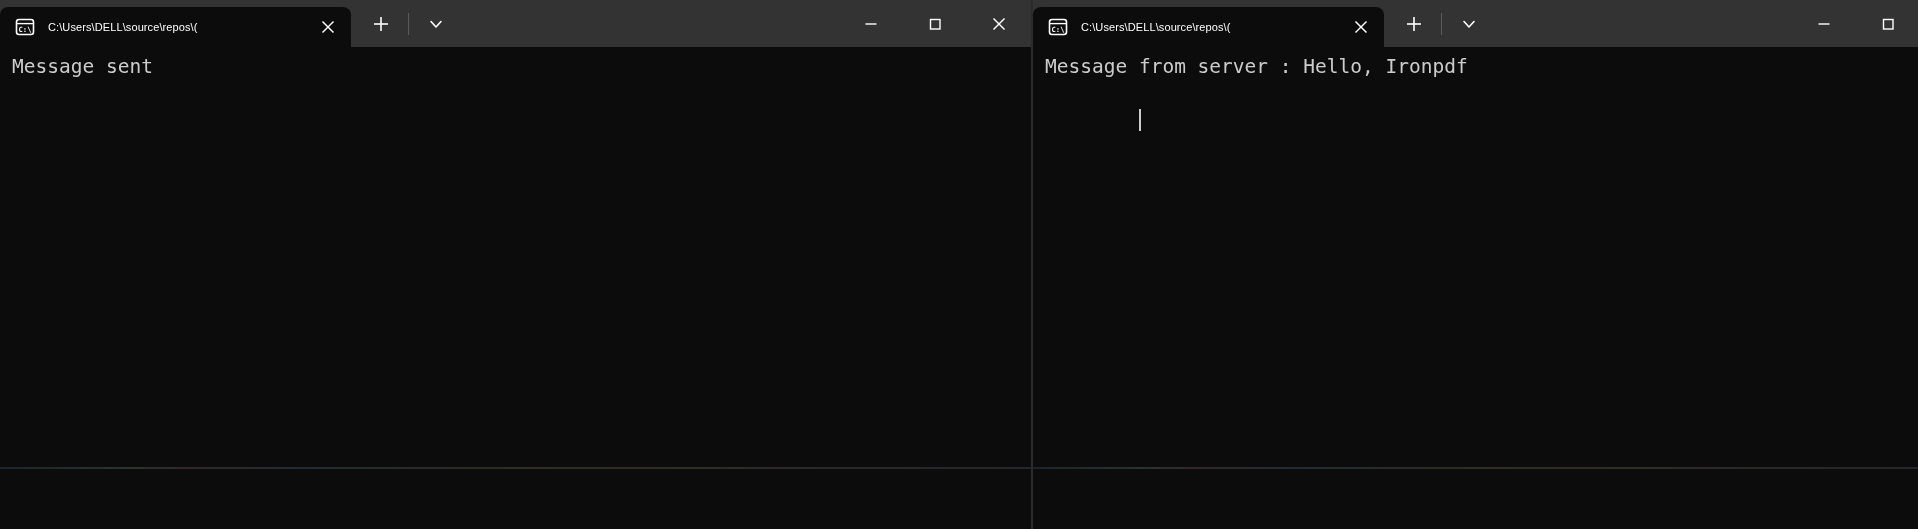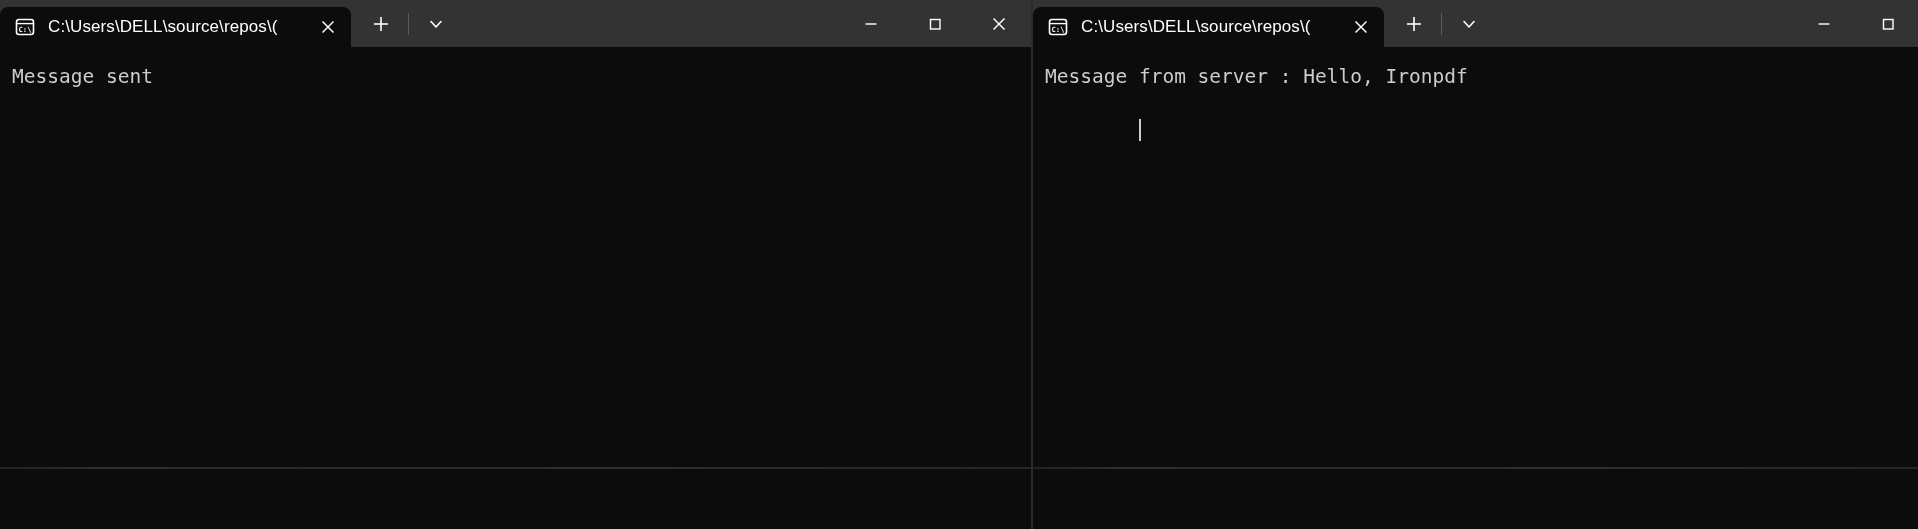--- a/index.html
+++ b/index.html
@@ -78,21 +78,21 @@
     margin-right: 12px;
     display: flex;
     align-items: center;
     justify-content: center;
   }
   .tab-icon svg { display: block; }
 
   .tab-title {
     flex: 1 1 auto;
     color: #ffffff;
-    font-size: 17px;
+    font-size: 11px;
     font-weight: 400;
     letter-spacing: .1px;
     white-space: nowrap;
     overflow: hidden;
     text-overflow: clip;
     line-height: 40px;
   }
 
   .tab-close {
     flex: 0 0 auto;
@@ -149,21 +149,21 @@
     display: flex;
     align-items: center;
     justify-content: center;
   }
 
   
   .terminal {
     position: relative;
     height: 422px;
     background: #0c0c0c;
-    padding: 16px 0 0 12px;
+    padding: 6px 0 0 12px;
     box-sizing: border-box;
     overflow: hidden;
   }
   .term-line {
     color: #cccccc;
     font-family: "DejaVu Sans Mono", "Liberation Mono", monospace;
     font-size: 19.5px;
     line-height: 27px;
     white-space: pre;
     letter-spacing: 0px;

